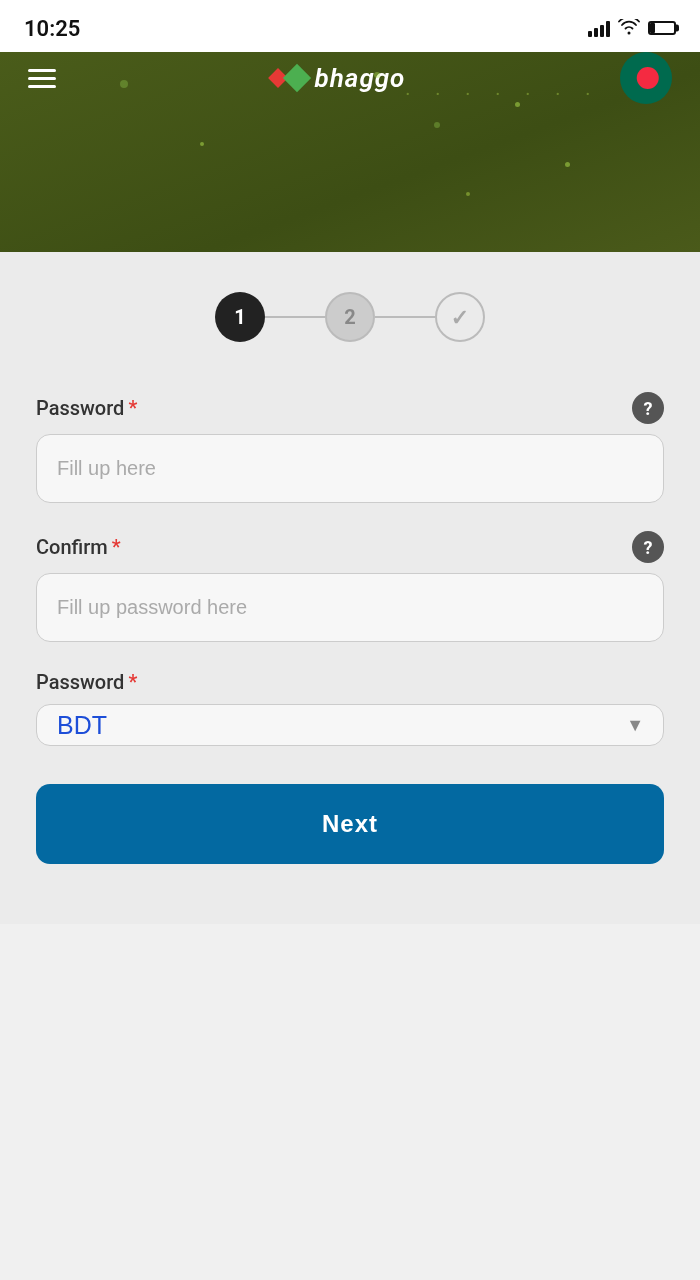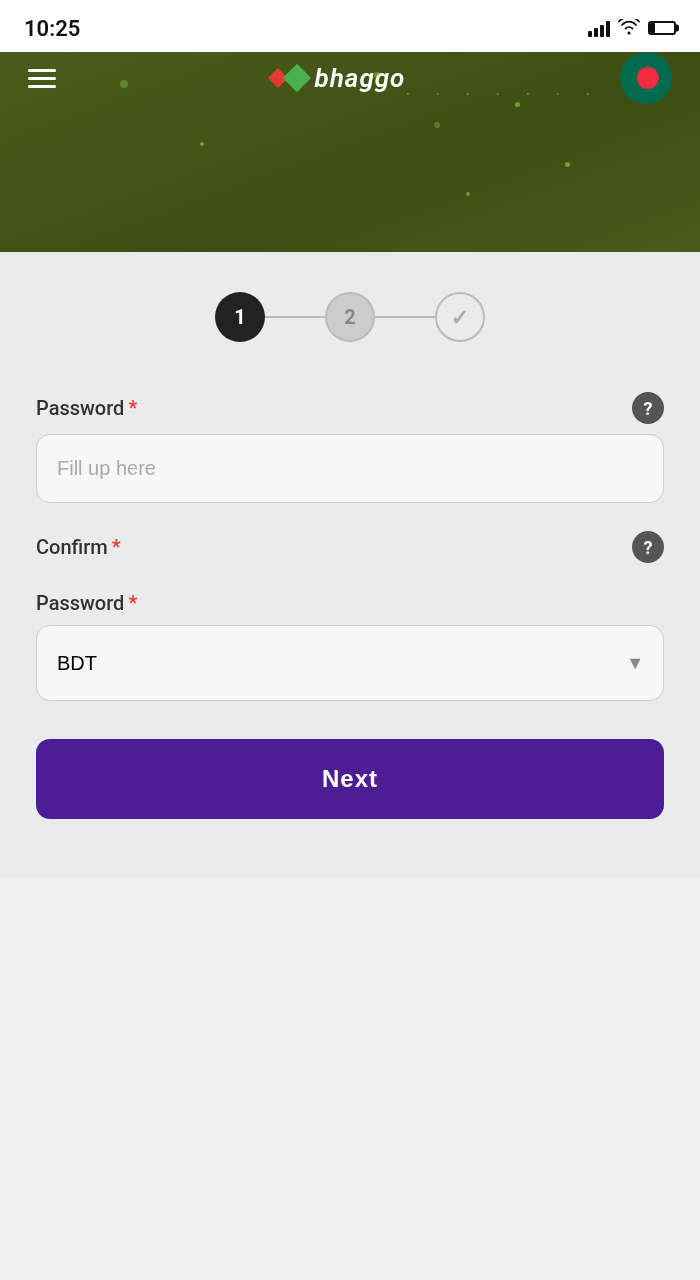--- a/index.html
+++ b/index.html
@@ -286,45 +286,45 @@
     }
     .text-input::placeholder {
       color: #aaa;
     }
 
     .select-wrapper {
       position: relative;
     }
     .select-input {
       width: 100%;
-      padding: 26px 20px;
+      padding: 6px 20px;
       border: 1.5px solid #ccc;
       border-radius: 14px;
       background: #f7f7f7;
-      font-size: 20px;
-      color: #000000;
+      font-size: 25px;
+      color: #1d4ed8;
       outline: none;
       appearance: none;
       cursor: pointer;
     }
     .select-arrow {
       position: absolute;
       right: 20px;
       top: 50%;
       transform: translateY(-50%);
       pointer-events: none;
       color: #888;
       font-size: 18px;
     }
 
     
     .next-button {
       width: 100%;
       padding: 26px;
-      background: #4c1d95;
+      background: #0369a1;
       color: #fff;
       border: none;
       border-radius: 14px;
       font-size: 24px;
       font-weight: 600;
       cursor: pointer;
       margin-top: 10px;
       letter-spacing: 1px;
     }
   </style>
@@ -416,20 +416,21 @@
   </div>
 
   
   <div class="form-section">
     <div class="field-label-row">
       <label class="field-label">
         <span>Confirm</span><span class="required">*</span>
       </label>
       <div class="help-icon">?</div>
     </div>
+    <input type="password" class="text-input" placeholder="Fill up password here" style="">
   </div>
 
   
   <div class="form-section">
   </div>
 
   
   <div class="form-section">
     <div class="field-label-row">
       <label class="field-label">

